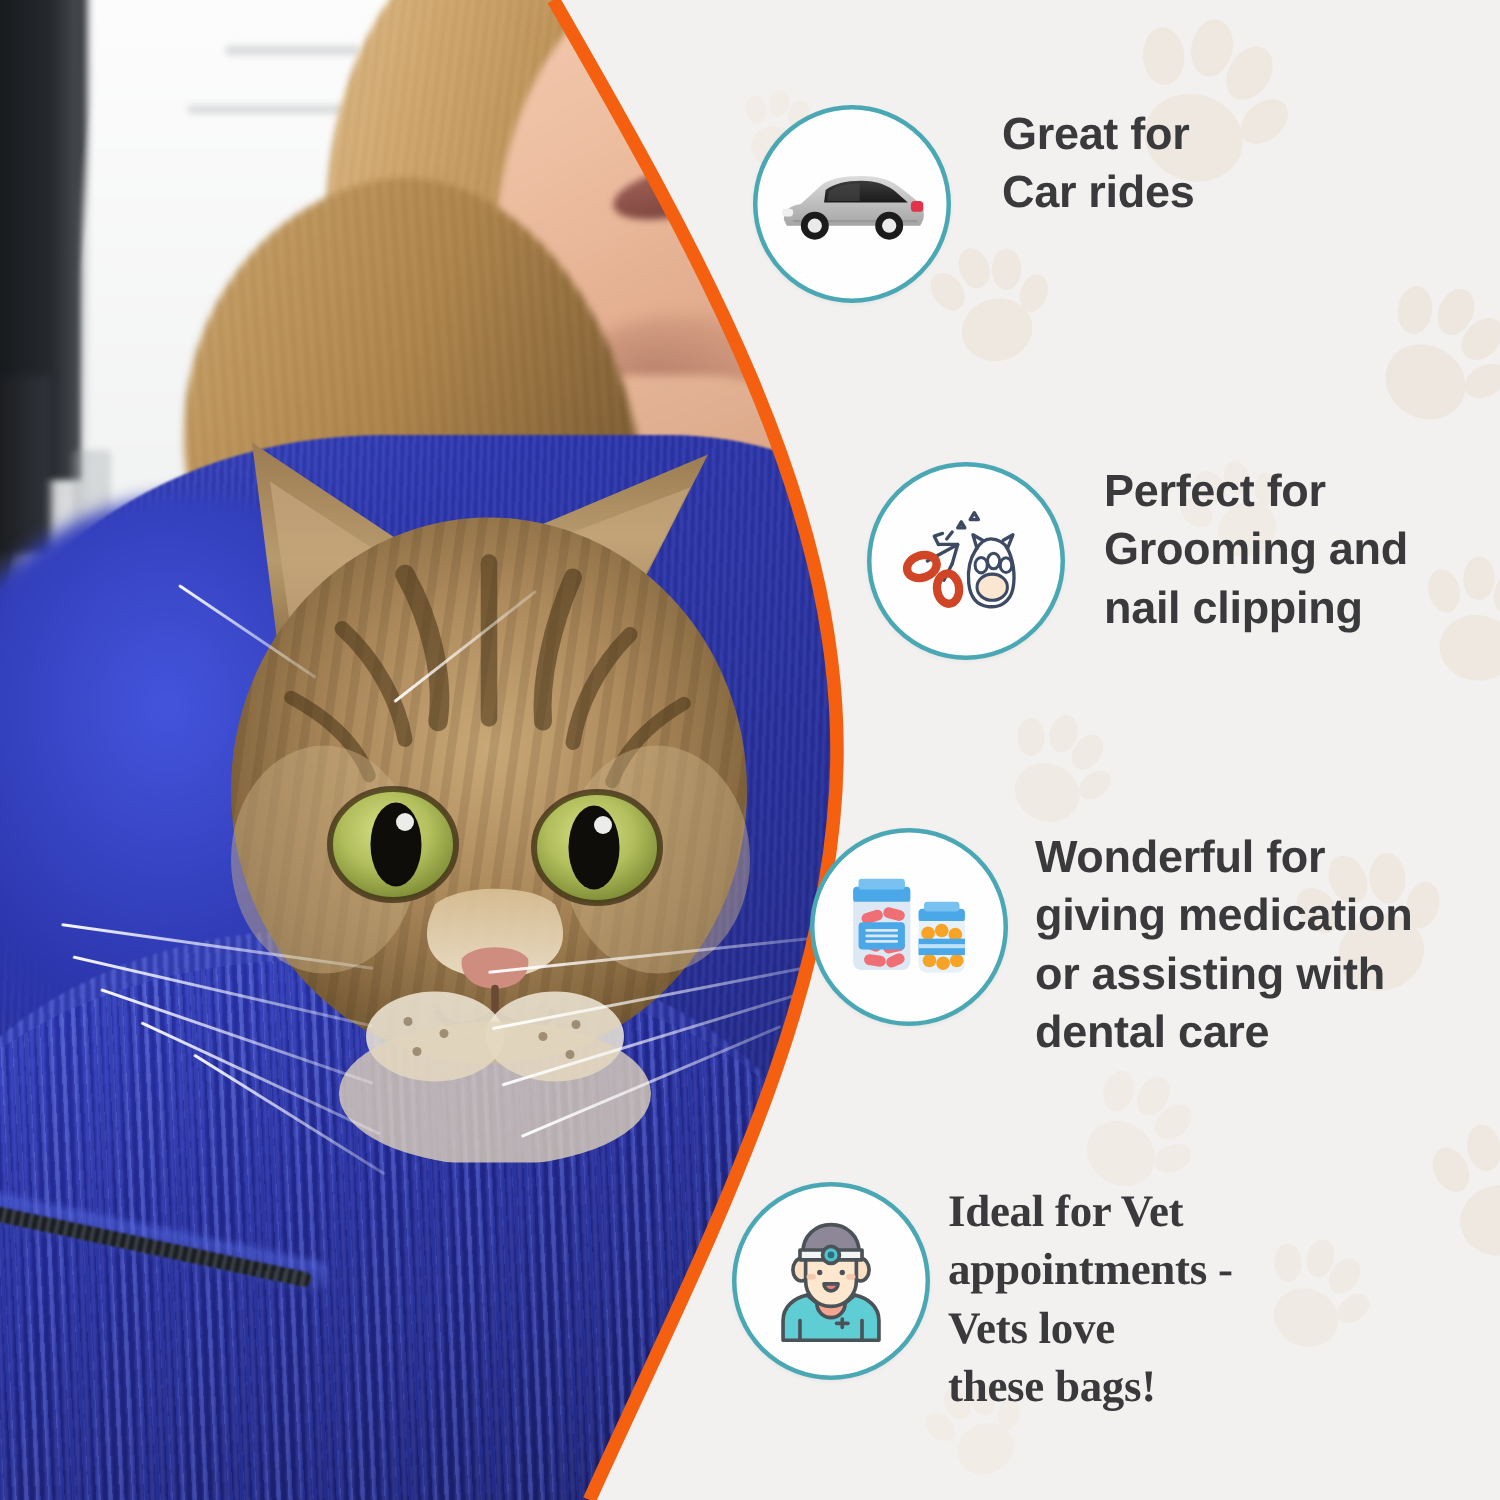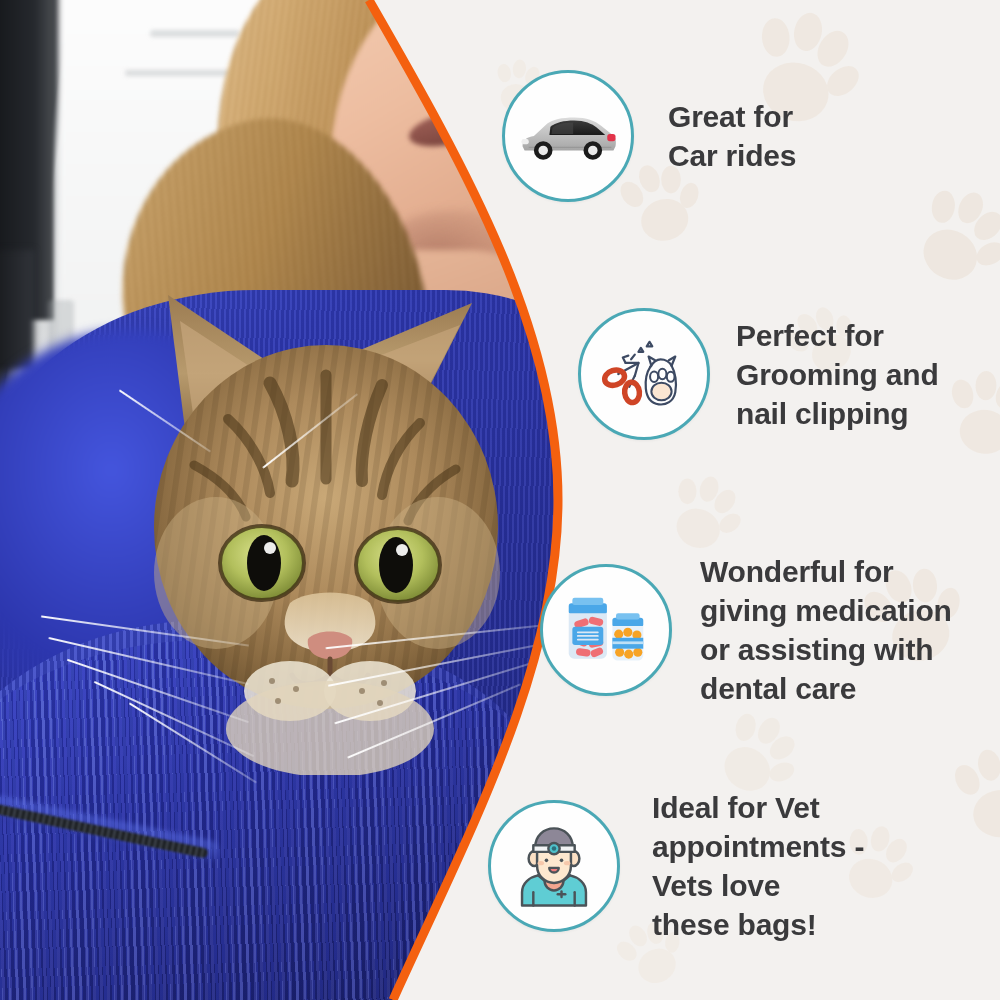--- a/index.html
+++ b/index.html
@@ -86,41 +86,41 @@
   .cat{position:absolute;left:120px;top:255px;width:420px;height:520px;}
   .cat svg{display:block;filter:blur(.35px);}
   .whisker{position:absolute;height:1.6px;border-radius:2px;
     background:linear-gradient(90deg,rgba(255,255,255,.96),rgba(255,255,255,.25));filter:blur(.5px);}
 
   
   .divider{position:absolute;left:0;top:0;width:1000px;height:1000px;pointer-events:none;}
 
   
   .features{position:absolute;left:480px;top:0;width:520px;height:1000px;}
-  .feature{position:absolute;display:flex;align-items:center;}
+  .feature{position:absolute;display:flex;align-items:flex-start;}
   .badge{
     width:132px;height:132px;border-radius:50%;flex:0 0 132px;
     background:#fefefe;border:3px solid #4aa8b5;
     display:flex;align-items:center;justify-content:center;
     box-sizing:border-box;box-shadow:0 1px 3px rgba(0,0,0,.05);
   }
   .badge svg{display:block;}
   .ftext{
     margin-left:26px;color:#3a3a3c;font-weight:700;
     font-size:30px;line-height:1.30;letter-spacing:-.2px;white-space:pre-line;
   }
 
   #f1{left:22px;top:70px;}
   #f2{left:98px;top:308px;}
   #f3{left:60px;top:552px;}
   #f4{left:8px;top:788px;}
   #f1 .ftext{margin-left:34px;}
   #f2 .ftext{}
-  #f3 .ftext{margin-left:28px;}
-  #f4 .ftext{margin-left:32px;}
+  #f3 .ftext{margin-left:18px;}
+  #f4 .ftext{margin-left:12px;font-family:Liberation Serif, serif;}
 </style>
 </head>
 <body>
 
 <div id="stage">
 
   <div class="panel-bg"></div>
 
   <div class="paw" style="left:740px;top:10px;transform:rotate(18deg) scale(1.15);">
     <svg width="120" height="120" viewBox="0 0 100 100">

